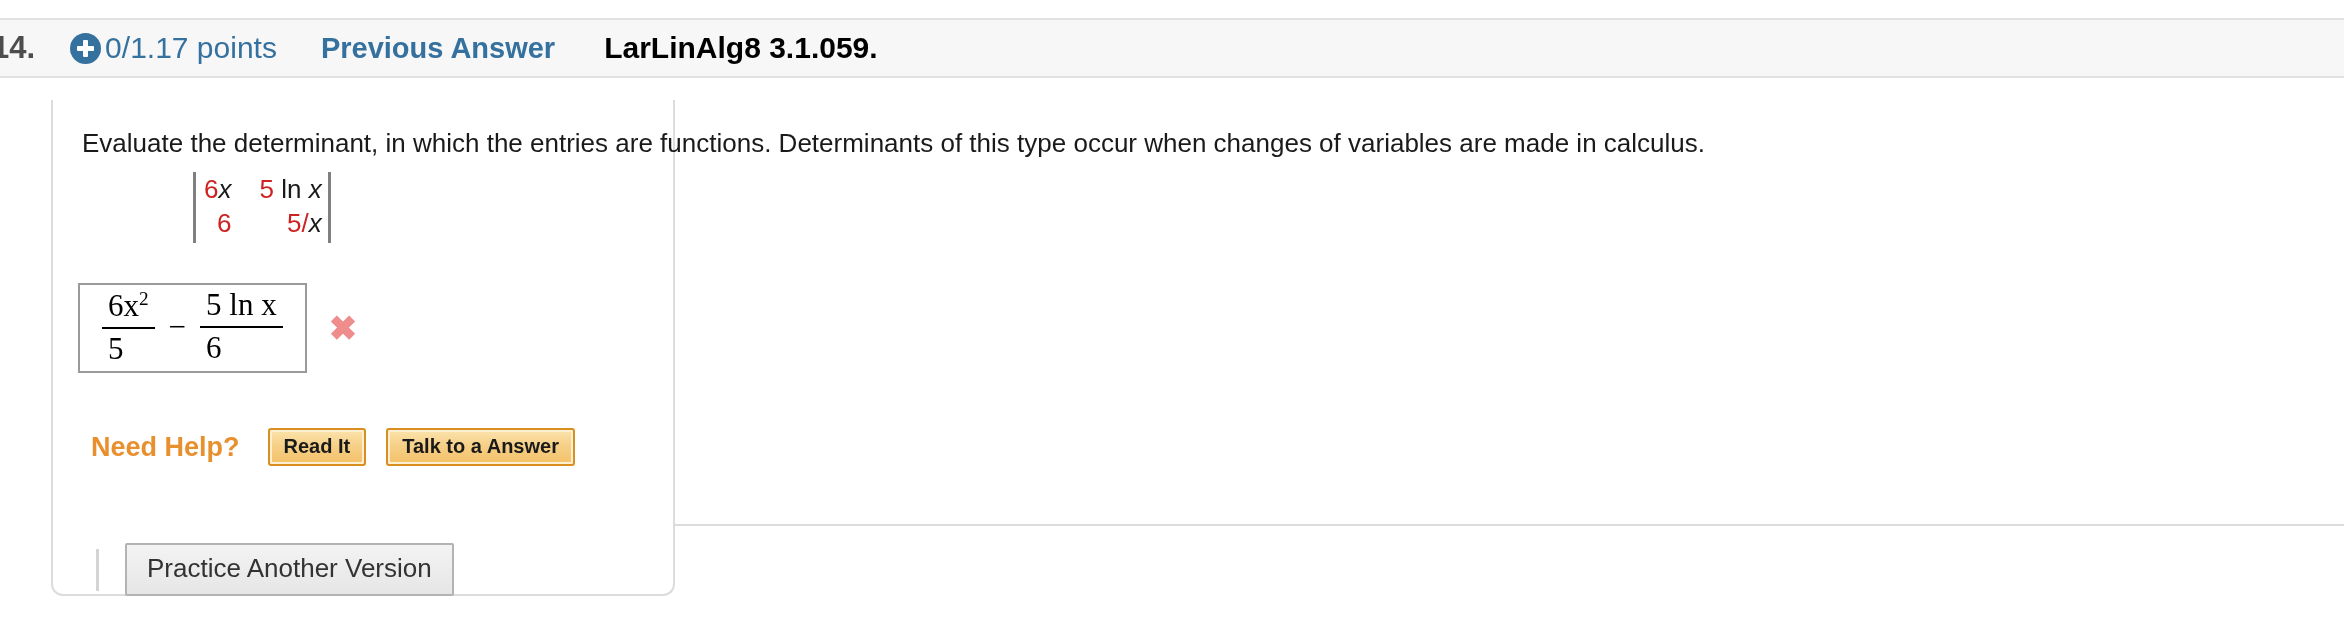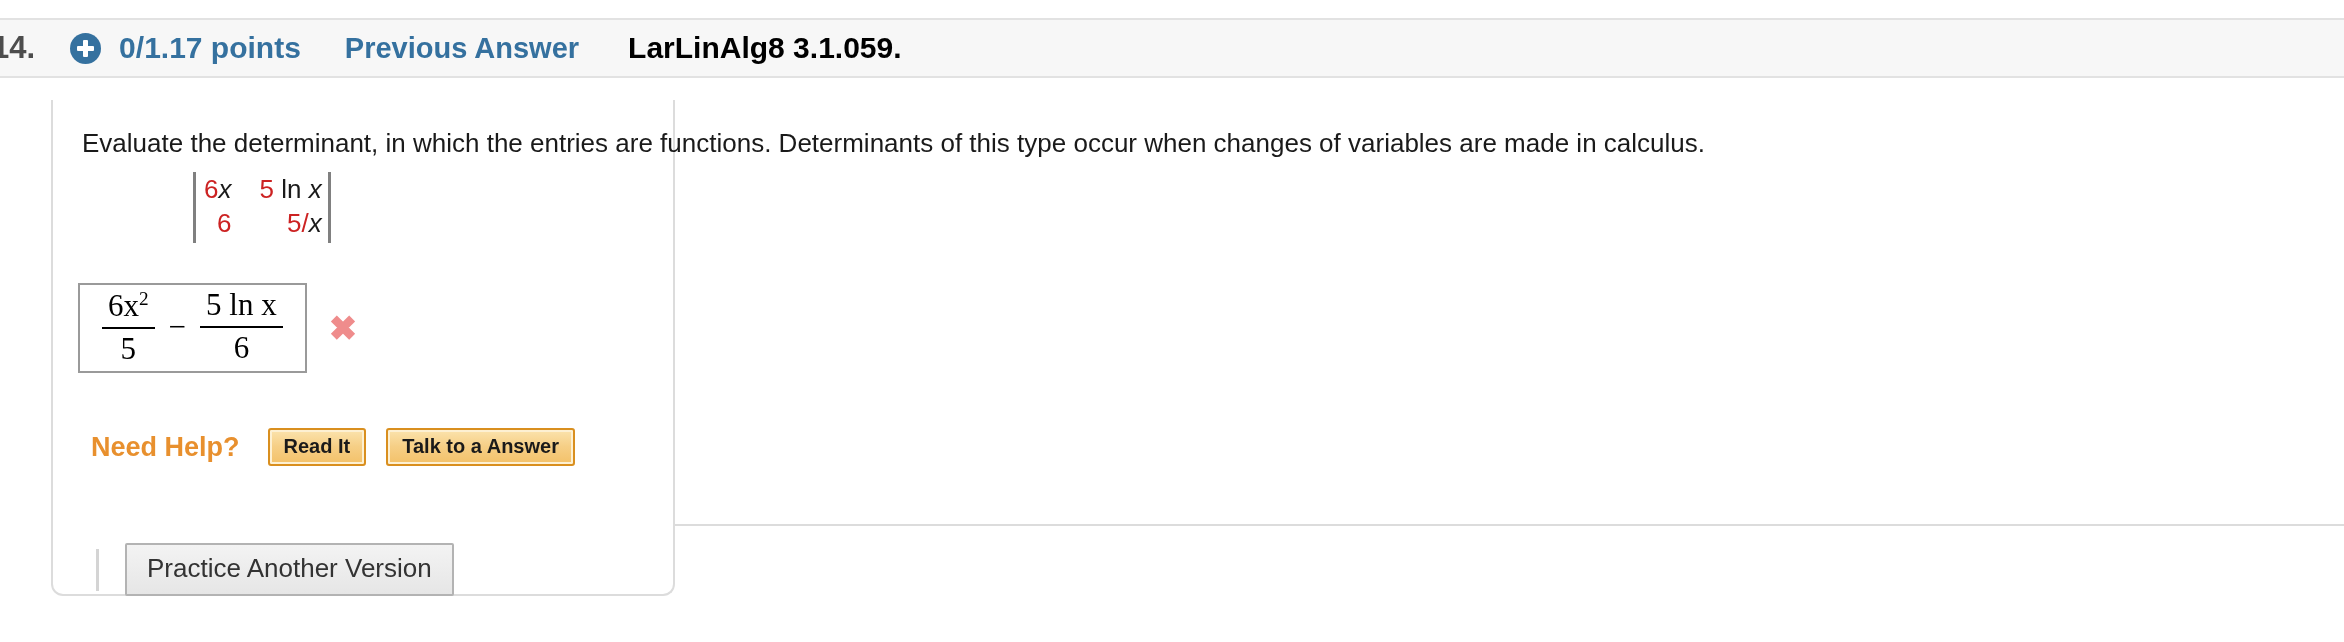--- a/index.html
+++ b/index.html
@@ -56,23 +56,23 @@
   .plus-icon::before {
     left: 7px; top: 13.5px;
     width: 17px; height: 5px;
   }
   .plus-icon::after {
     left: 13px; top: 7.5px;
     width: 5px; height: 17px;
   }
   .points {
     font-size: 30px;
-    font-weight: bold;
+    font-weight: normal;
     color: #35719f;
-    margin-left: 18px;
+    margin-left: 4px;
     white-space: nowrap;
     text-align: center;
   }
   .prev-answers {
     font-size: 29px;
     font-weight: bold;
     color: #35719f;
     margin-left: 44px;
     white-space: nowrap;
     cursor: pointer;
@@ -161,21 +161,21 @@
     padding: 10px 22px 12px 22px;
     display: flex;
     align-items: center;
     height: 90px;
     box-sizing: border-box;
     font-family: "Liberation Serif", serif;
   }
   .frac {
     display: inline-flex;
     flex-direction: column;
-    align-items: center;
+    align-items: flex-start;
     vertical-align: middle;
   }
   .frac .num, .frac .den {
     font-size: 31px;
     color: #000000;
     line-height: 1.12;
     padding: 0 6px;
     white-space: nowrap;
     font-family: "Liberation Serif", serif;
   }

